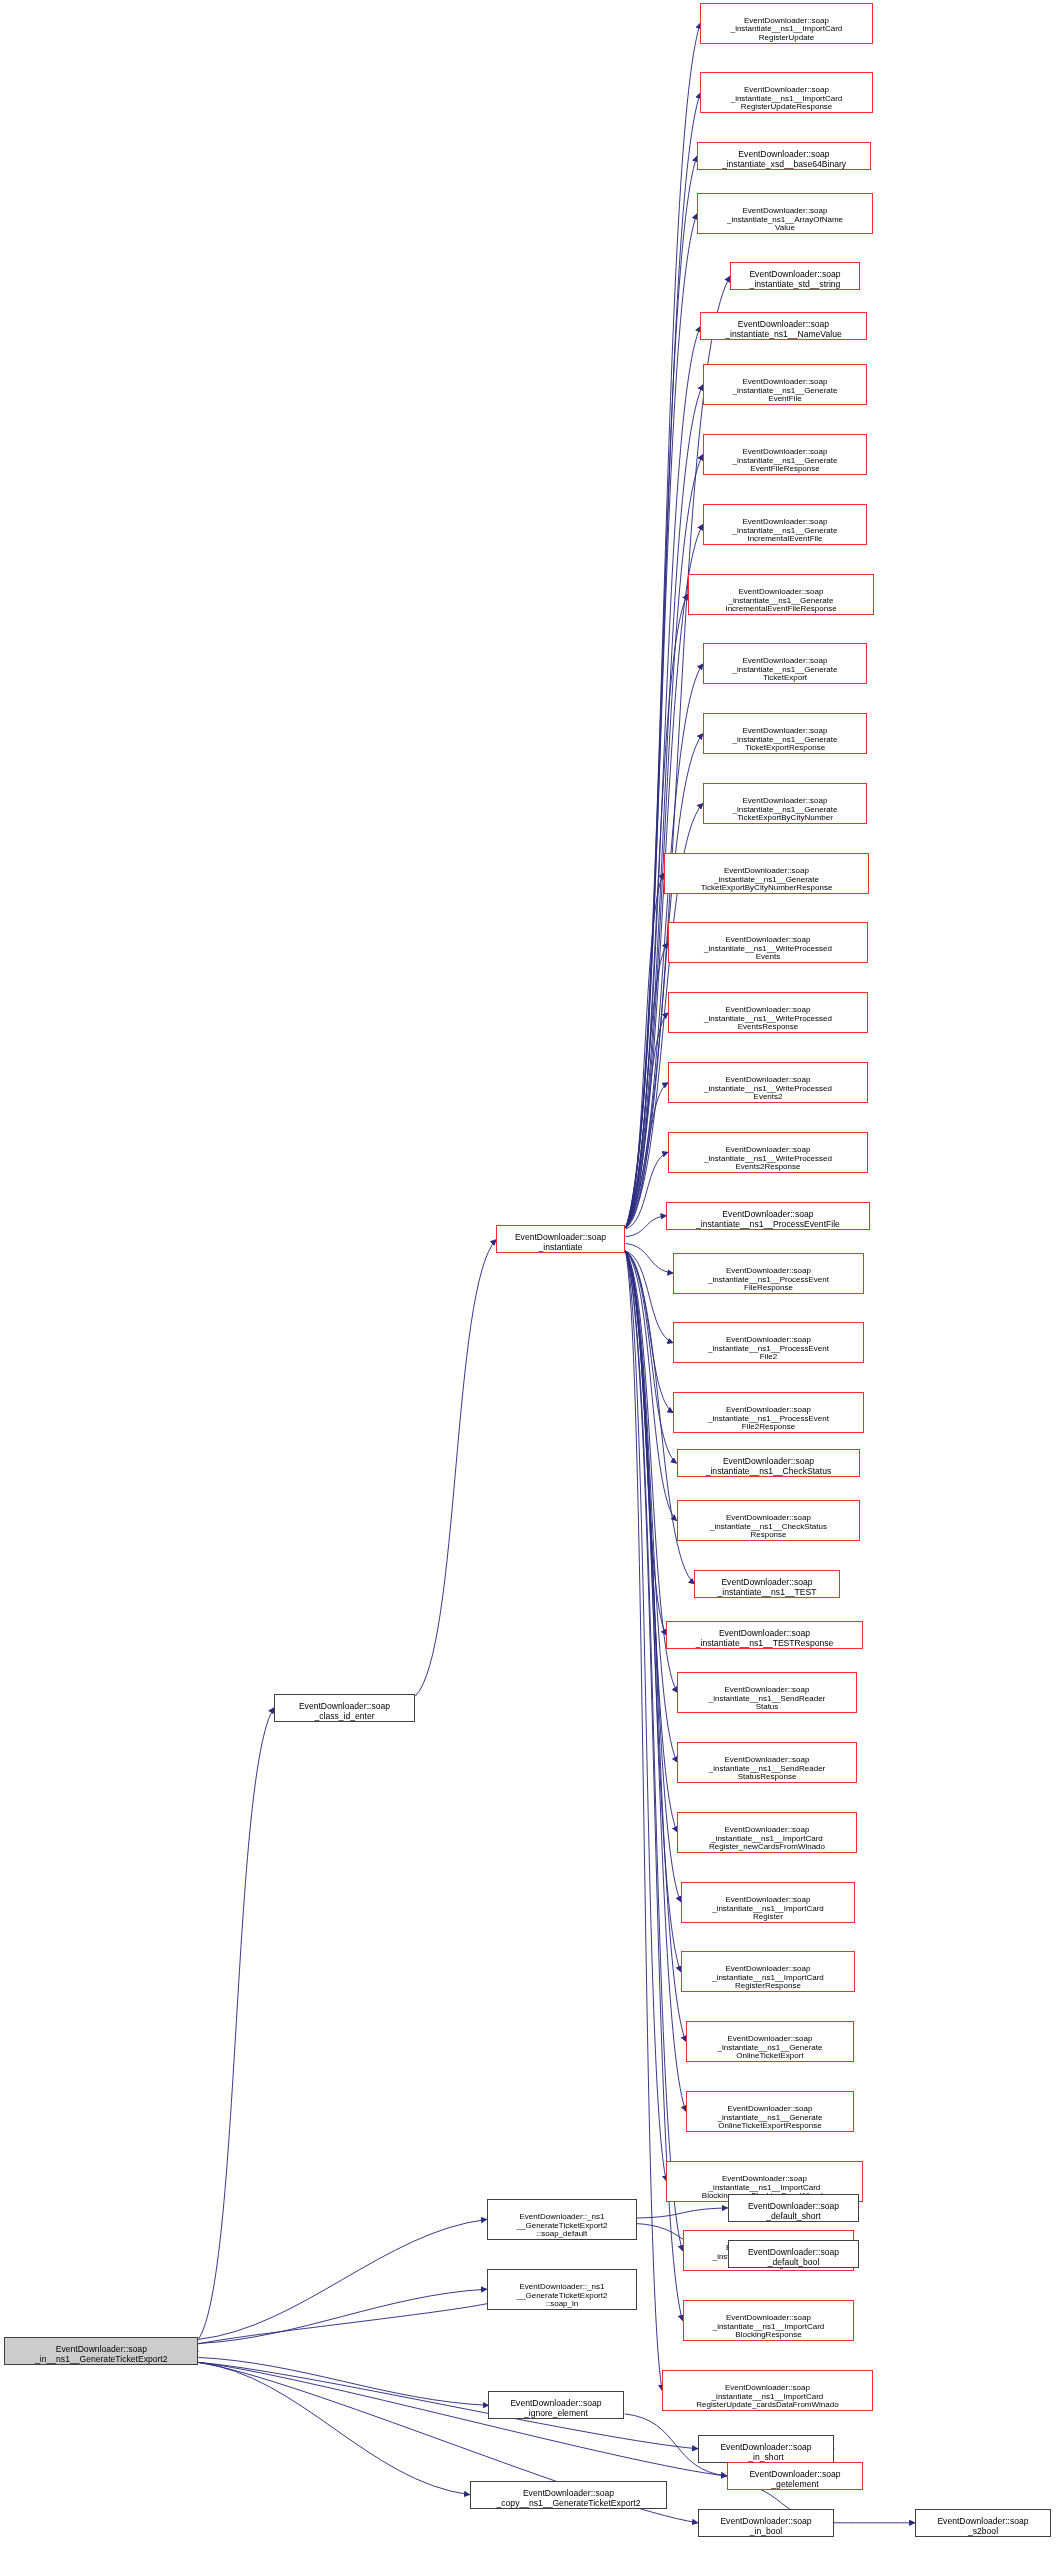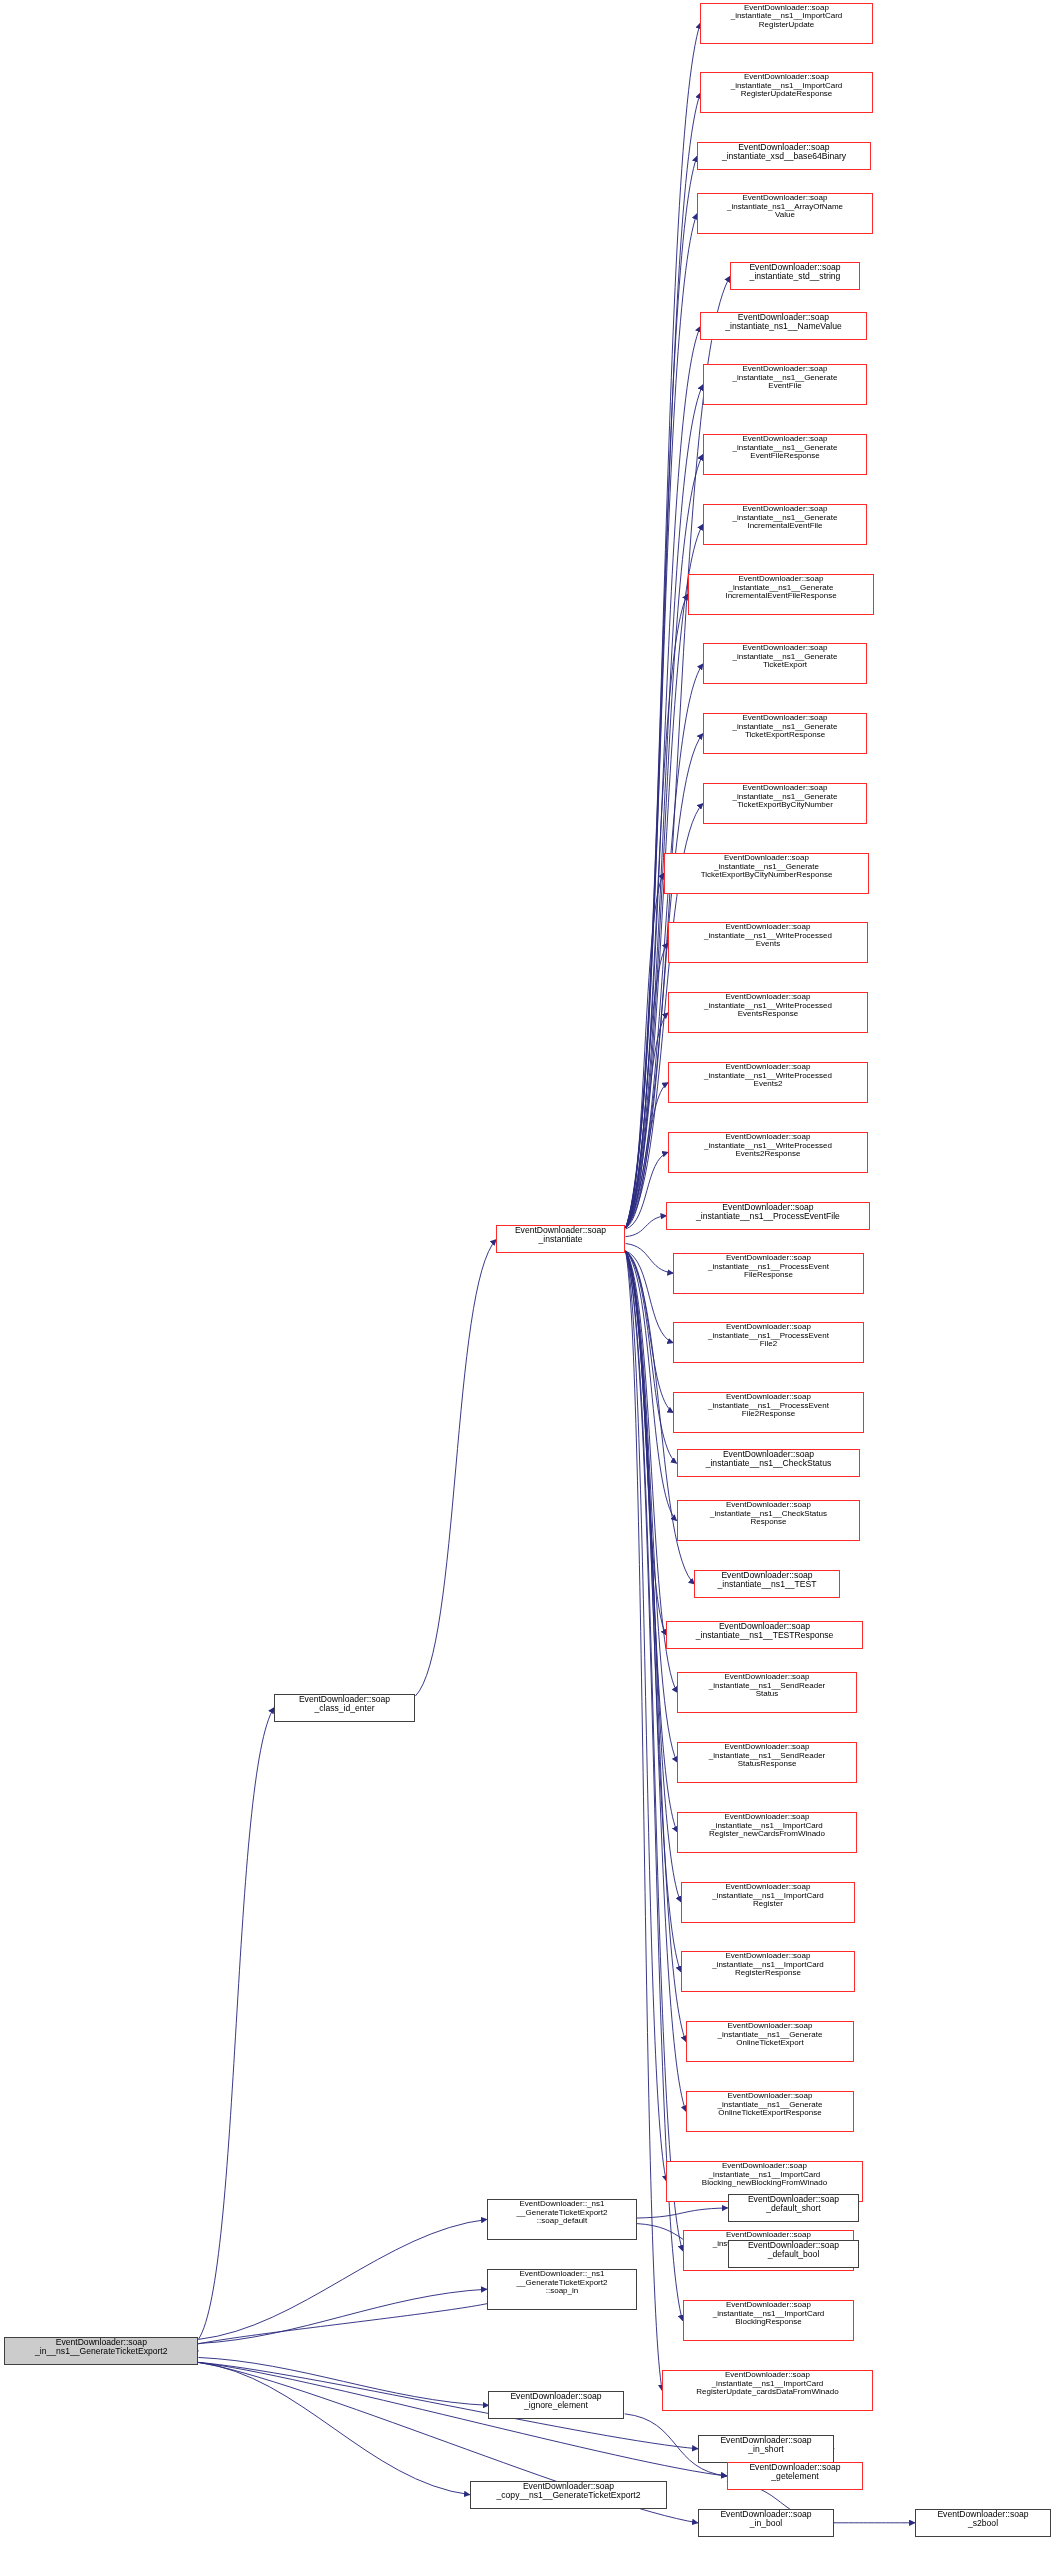--- a/index.html
+++ b/index.html
@@ -1,19 +1,19 @@
 <!DOCTYPE html>
 <html style="font-size:13.6px"><head>
 <meta charset="utf-8">
 <style>
   html,body{margin:0;padding:0;background:#ffffff;}
   body{font-family:"Liberation Sans","DejaVu Sans",sans-serif;}
   #canvas{position:relative;width:1058px;height:2576px;overflow:hidden;background:#fff;}
   svg#edges{position:absolute;left:0;top:0;width:1058px;height:2576px;pointer-events:none;}
-  .node{position:absolute;box-sizing:border-box;display:flex;align-items:flex-start;justify-content:center;
+  .node{position:absolute;box-sizing:border-box;display:flex;align-items:flex-end;justify-content:center;
         text-align:center;line-height:1.08;background:#ffffff;}
   .node span{display:block;white-space:pre-line;padding:0 2.6px;}
   .n-red{border:0.9px solid #ff2a2a;color:#000;}
   .n-black{border:0.9px solid #404040;color:#000;}
   .n-cur{border:0.9px solid #404040;background:#cccccc;color:#000;}
 </style>
 </head>
 <body>
 
 <div id="canvas">

